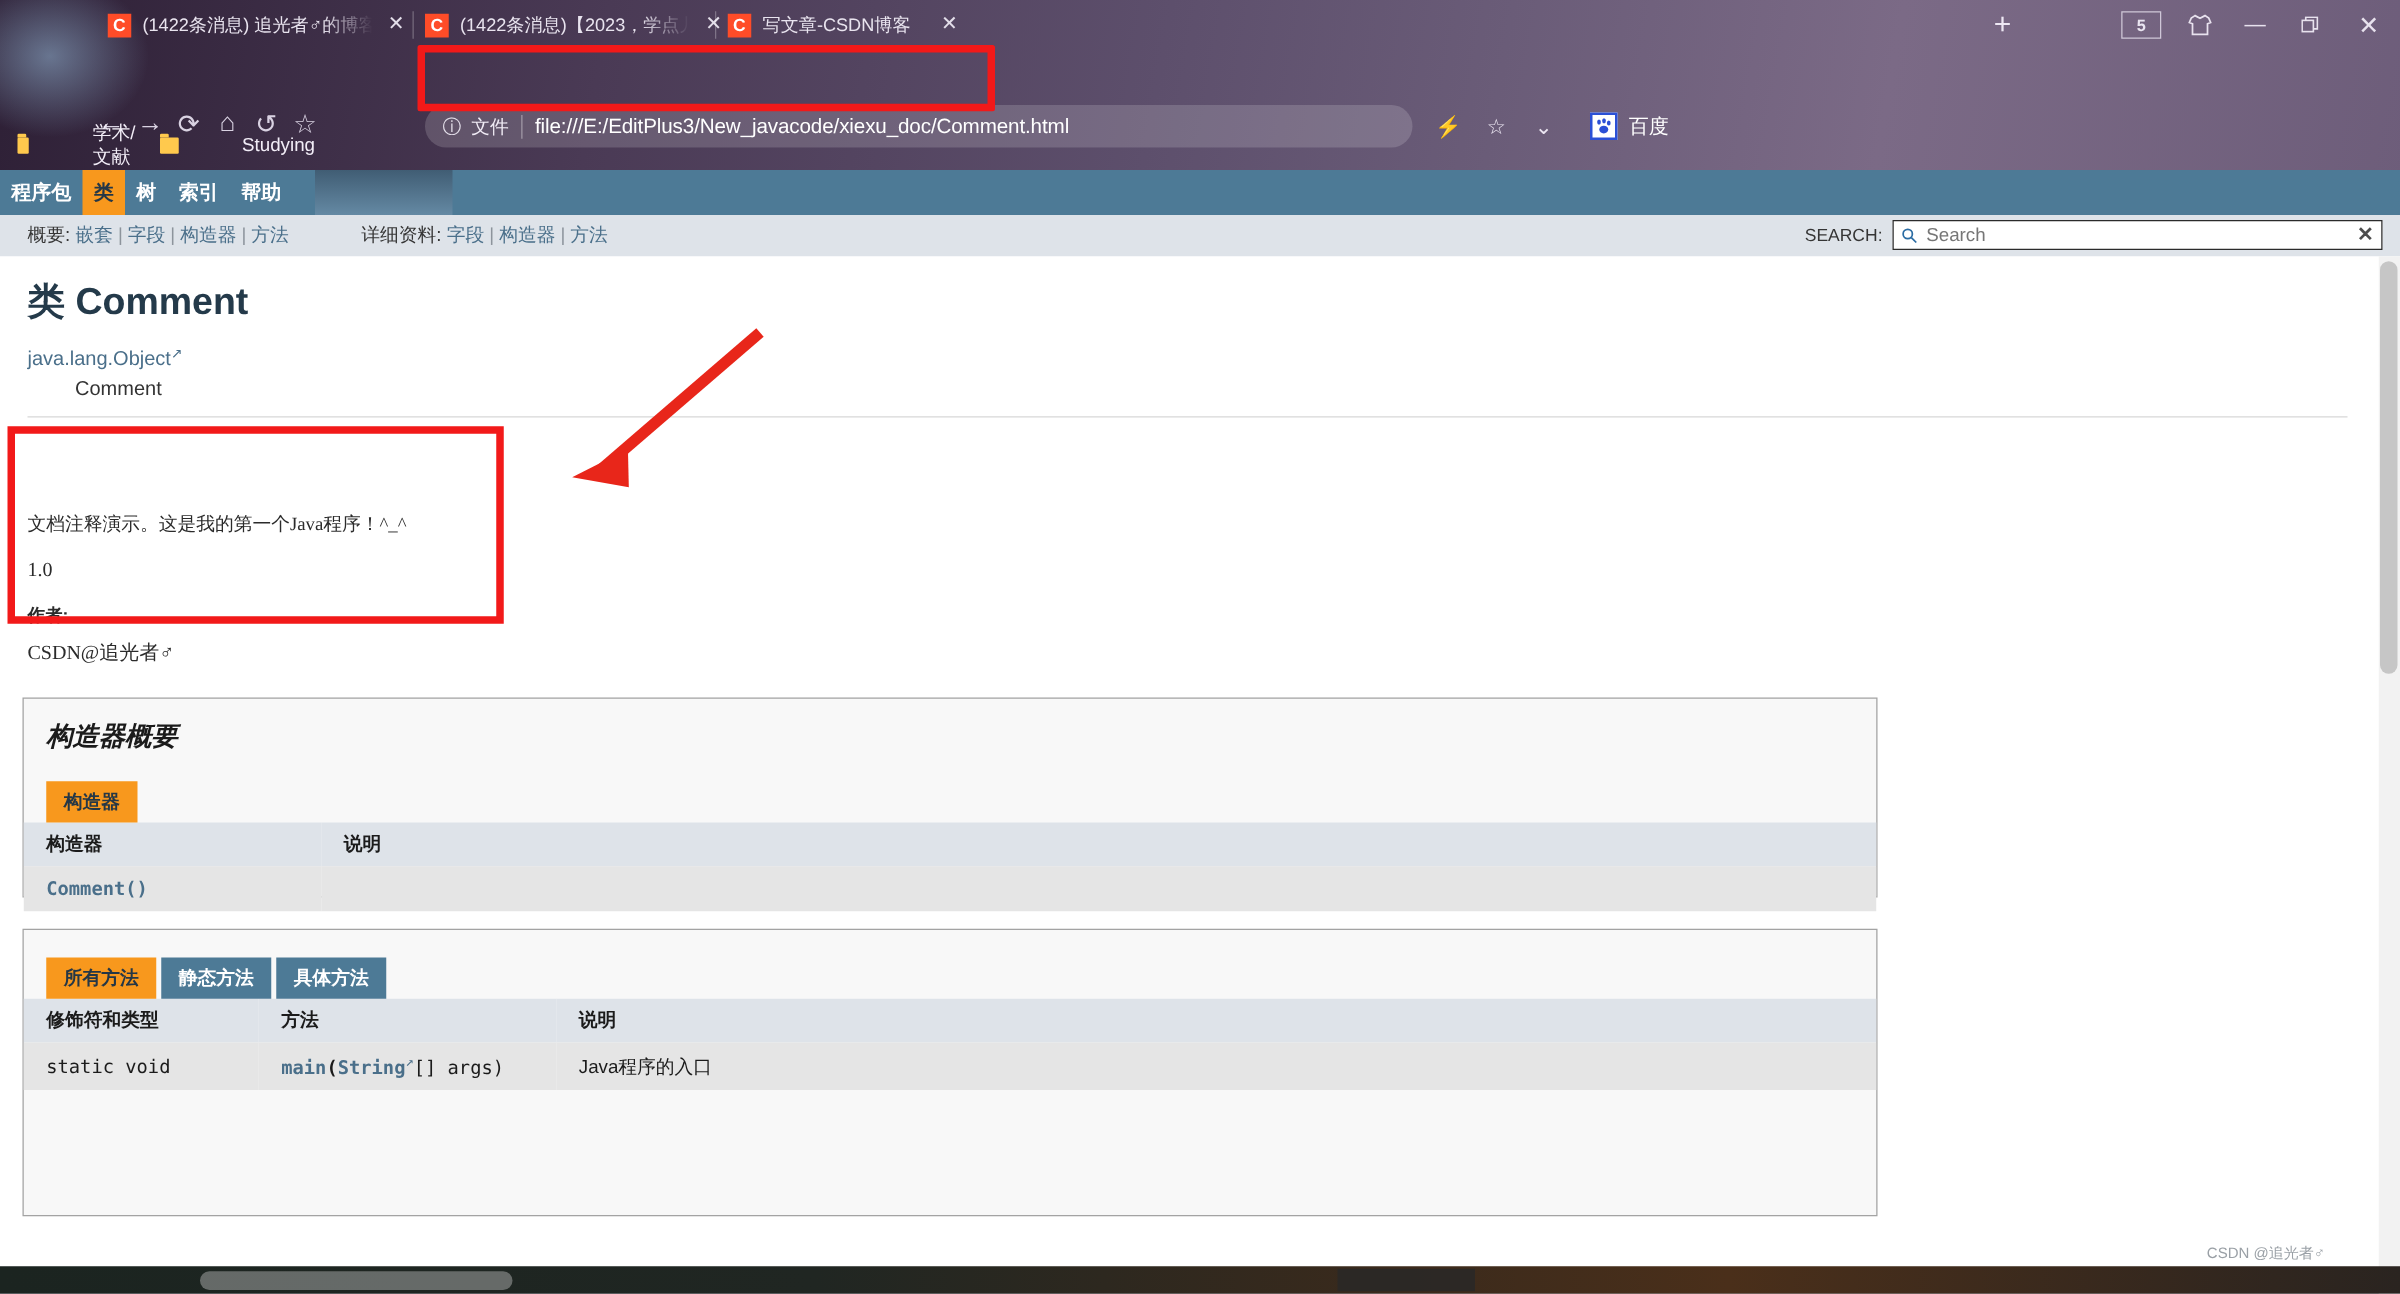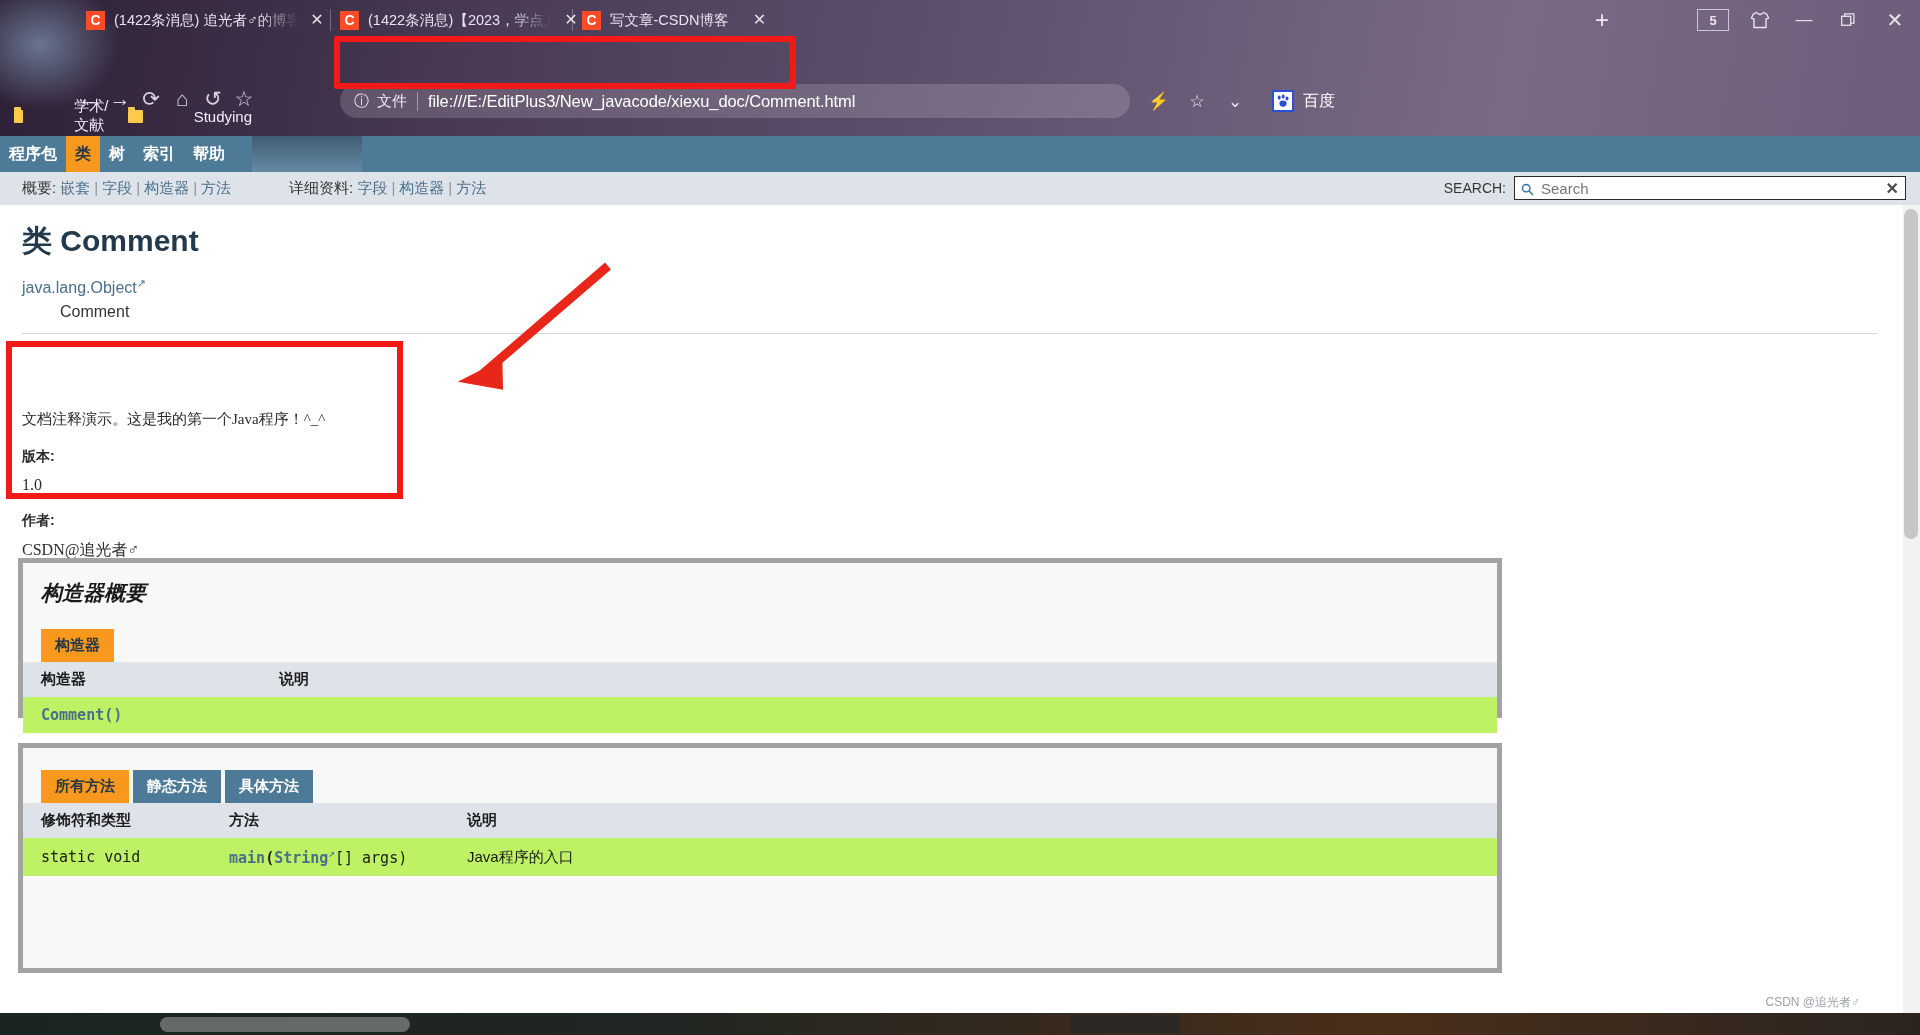--- a/index.html
+++ b/index.html
@@ -150,33 +150,33 @@
   .desc-value { font-family:"Liberation Serif", serif; font-size:16px; margin-bottom:18px; }
 
   
   .redbox { position:absolute; border:6px solid #f21919; box-sizing:border-box; pointer-events:none; }
   #redbox-url { left:334px; top:36px; width:462px; height:53px; border-radius:2px; }
   #redbox-desc { left:6px; top:341px; width:397px; height:158px; }
 
   .arrow-svg { position:absolute; left:440px; top:258px; width:190px; height:145px; pointer-events:none; }
 
   
-  .section { position:absolute; left:18px; width:1484px; background:#f8f8f8; border:5px solid #a3a3a3; box-sizing:border-box; }
+  .section { position:absolute; left:18px; width:1484px; background:#f8f8f8; border:1px solid #a3a3a3; box-sizing:border-box; }
   .section-h { font-size:21px; font-weight:bold; font-style:italic; color:#1b1b1b; margin:16px 0 0 18px;
                font-family:"Liberation Sans",sans-serif; }
   .tabrow { display:flex; margin:22px 0 0 18px; }
   .tabchip {
     font-size:15px; font-weight:bold; padding:7px 14px; color:#253746; background:#f8981d; margin-right:4px;
   }
   .tabchip.inactive { background:#4d7a96; color:#ffffff; }
   .tbl { width:100%; border-collapse:collapse; font-size:15px; }
   .tbl thead th {
     background:#dee3e9; color:#1b1b1b; text-align:left; font-weight:bold; padding:8px 0 8px 18px;
   }
-  .tbl tbody td { background:#bef264; padding:9px 0 9px 18px; color:#1b1b1b; }
+  .tbl tbody td { background:#e5e5e5; padding:9px 0 9px 18px; color:#1b1b1b; }
   .mono { font-family:"DejaVu Sans Mono","Liberation Mono",monospace; }
   .link { color:#4a6f8a; }
   .bold { font-weight:bold; }
 
   
   .scrollbar { position:absolute; right:0; top:69px; width:17px; height:830px; background:#f2f2f2; }
   .scroll-thumb { position:absolute; left:1px; top:4px; width:14px; height:330px; background:#c6c6c6; border-radius:7px; }
   .scroll-up, .scroll-down { position:absolute; left:0; width:17px; height:17px; color:#707070; font-size:9px;
     display:flex; align-items:center; justify-content:center; }
   .scroll-up { top:0; } .scroll-down { bottom:0; }
@@ -334,21 +334,20 @@
       <div class="inherit">
         <div><a href="#" style="color:#4a6f8a;text-decoration:none">java.lang.Object</a><span class="extlink">↗</span></div>
         <div class="lvl2">Comment</div>
       </div>
 
       <div class="rule"></div>
 
 
       <div class="desc-block">
         <div class="desc-line">文档注释演示。这是我的第一个Java程序！^_^</div>
-        <div class="desc-label">版本:</div>
         <div class="desc-value">1.0</div>
         <div class="desc-label">作者:</div>
         <div class="desc-value">CSDN@追光者♂</div>
       </div>
 
       <div class="section" style="top:353px;height:160px;">
         <div class="section-h">构造器概要</div>
         <div class="tabrow">
           <div class="tabchip">构造器</div>
         </div>

